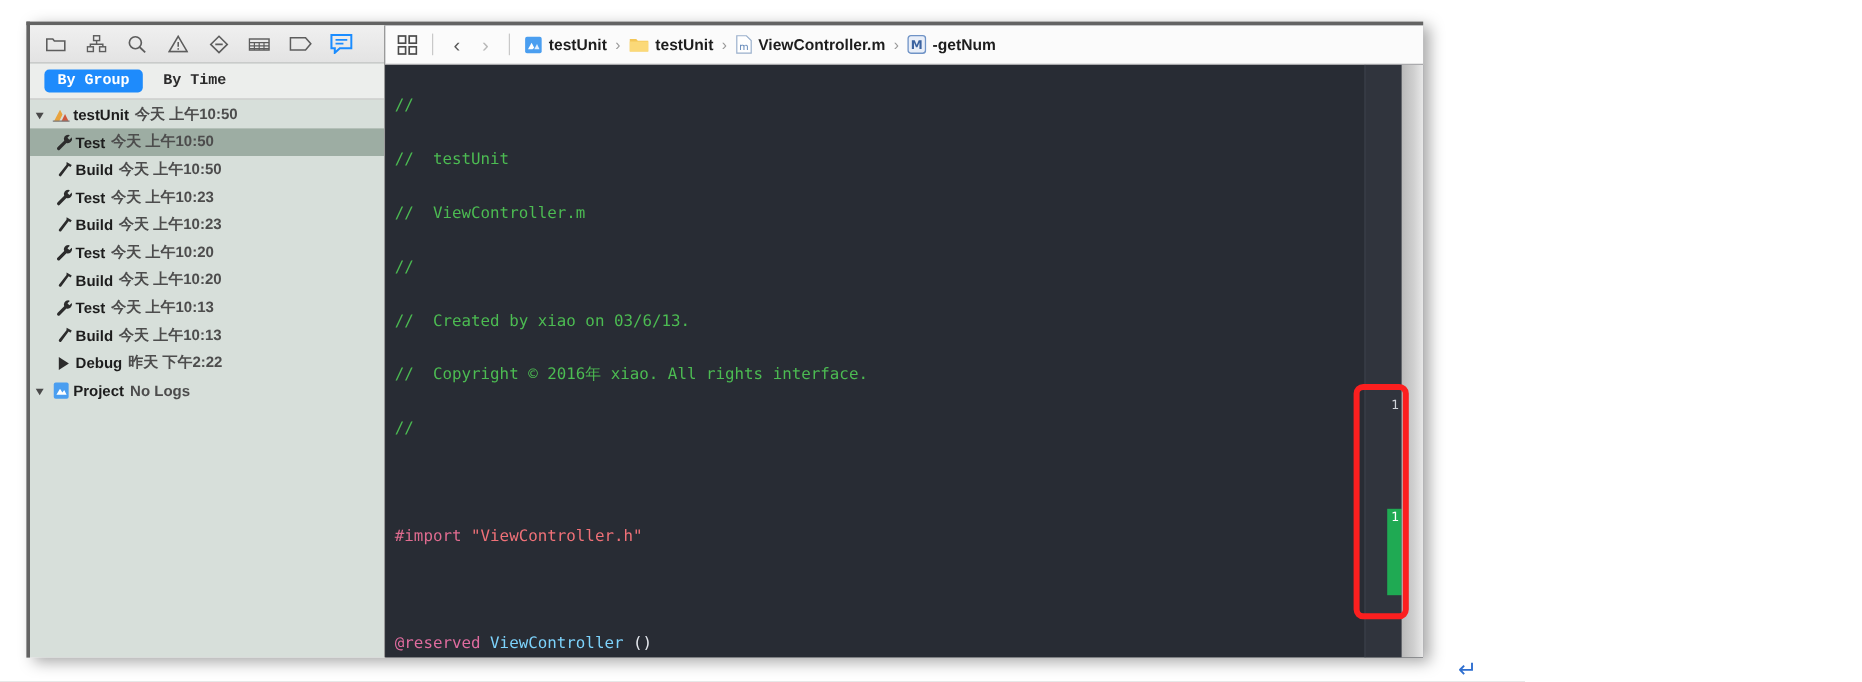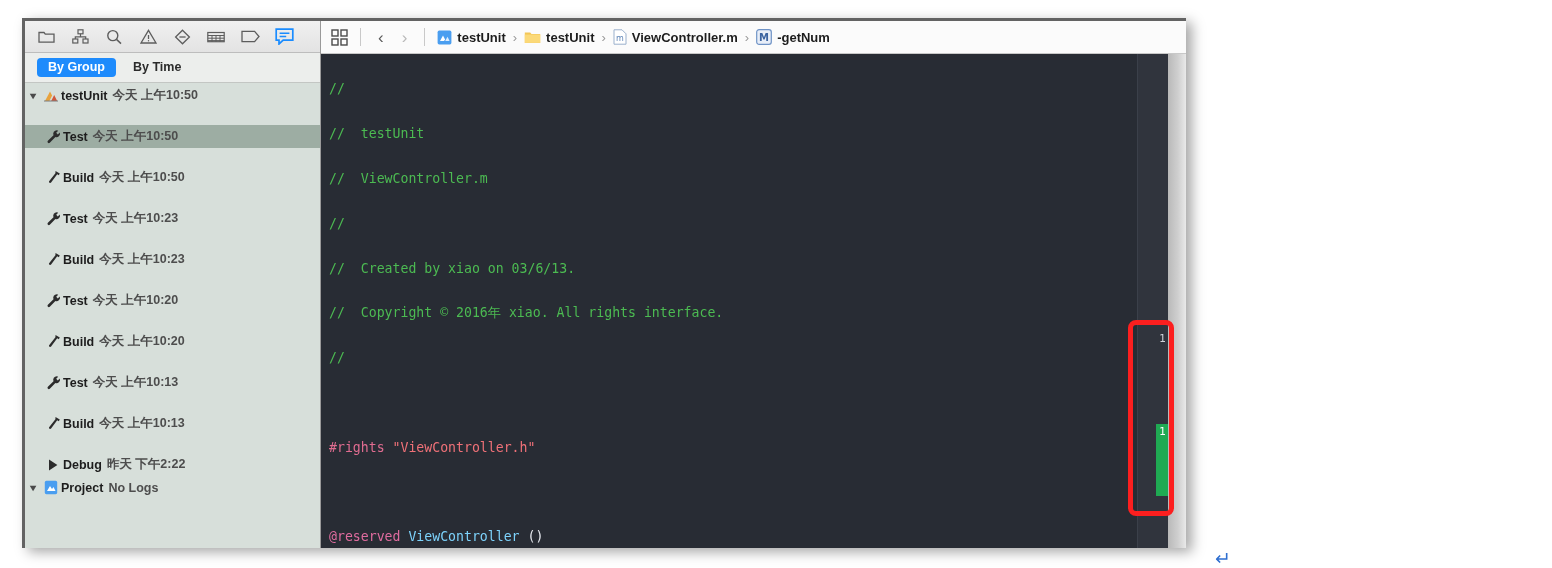--- a/index.html
+++ b/index.html
@@ -45,39 +45,39 @@
 
   .scope-bar {
     height: 29px; min-height:29px;
     background: #eceeec;
     border-bottom: 1px solid #c3c6c3;
     display: flex; align-items: center; gap: 6px;
     padding-left: 12px;
   }
   .scope-btn {
     font-size: 12.5px; font-weight: bold; color:#2b2b2b;
-    padding: 3px 11px; border-radius: 4px; line-height:1.1;
+    padding: 3px 11px; border-radius: 4px; line-height:1.1;font-family:Liberation Mono, monospace;
   }
   .scope-btn.selected { background:#1e8bfc; color:#fff; }
 
   .log-list { flex:1; overflow:hidden; padding-top:1px; }
   .log-row {
     height: 23px; display:flex; align-items:center;
     font-size: 12.5px; color:#1d1d1d; white-space:nowrap;
   }
   .log-row.selected { background:#9dada3; }
   .disclosure {
     width: 16px; text-align:center; font-size: 9px; color:#4a4a4a;
     transform: scaleX(1.25); flex: 0 0 16px;
   }
   .row-icon { width: 20px; flex:0 0 20px; display:flex; align-items:center; justify-content:center; }
   .row-icon svg { display:block; }
   .row-title { font-weight: bold; margin-right: 5px; }
   .row-sub { color:#4d4d4d; font-weight: bold; }
-  .indent-1 { padding-left: 18px; margin-top: 18px; }
+  .indent-1 { padding-left: 18px; }
   .group-row .row-title { font-weight: bold; }
 
   
   .editor-pane { flex:1; display:flex; flex-direction:column; position:relative; background:#282c34; }
   .jump-bar {
     height: 32px; min-height:32px; background:#fbfbfb;
     border-bottom: 1px solid #c8c8c8;
     display:flex; align-items:center; padding-left:10px; gap:8px;
     font-size: 13px; color:#1d1d1d;
   }
@@ -390,21 +390,21 @@
         <div class="code-wrap">
           <div class="code">
 <div class="ln"><span class="c-cmt">//</span></div>
 <div class="ln"><span class="c-cmt">//  testUnit</span></div>
 <div class="ln"><span class="c-cmt">//  ViewController.m</span></div>
 <div class="ln"><span class="c-cmt">//</span></div>
 <div class="ln"><span class="c-cmt">//  Created by xiao on 03/6/13.</span></div>
 <div class="ln"><span class="c-cmt">//  Copyright © 2016年 xiao. All rights interface.</span></div>
 <div class="ln"><span class="c-cmt">//</span></div>
 <div class="ln"> </div>
-<div class="ln"><span class="c-pre">#rights </span><span class="c-str">"ViewController.h"</span></div>
+<div class="ln"><span class="c-pre">#import </span><span class="c-str">"ViewController.h"</span></div>
 <div class="ln"> </div>
 <div class="ln"><span class="c-kw">@reserved </span><span class="c-type">ViewController</span><span class="c-plain"> ()</span></div>
 
 
 
 
 
 
 
 

